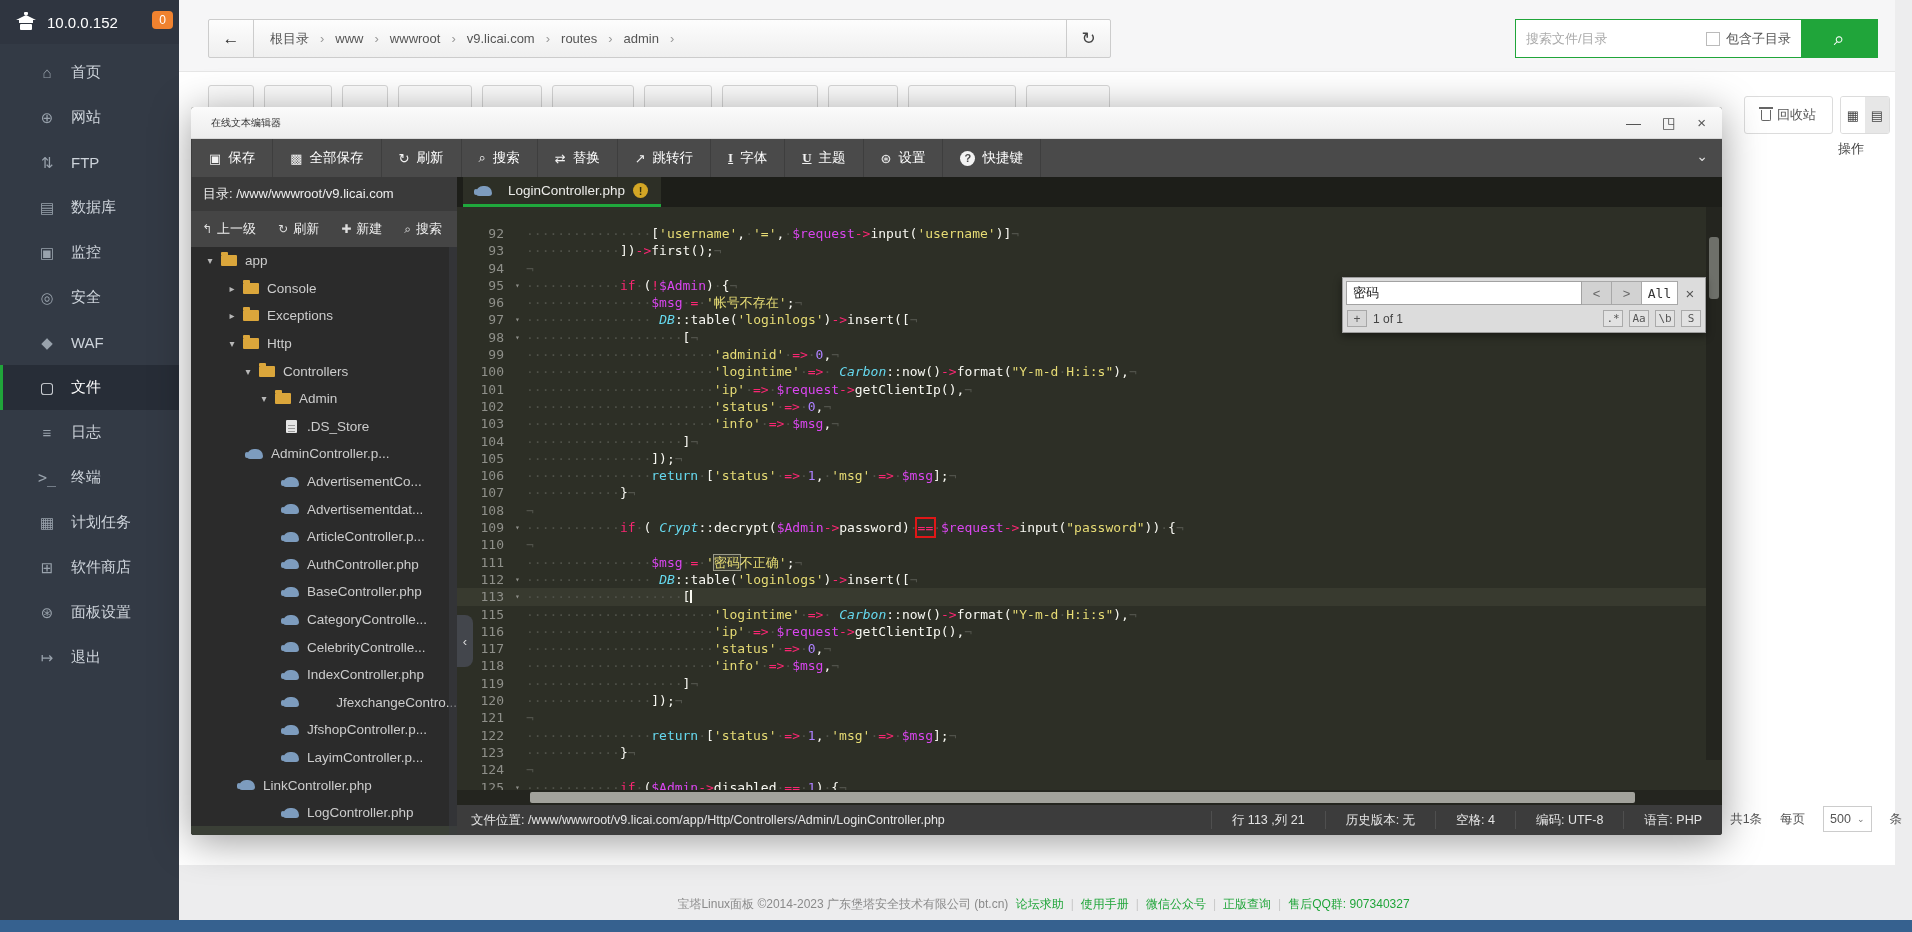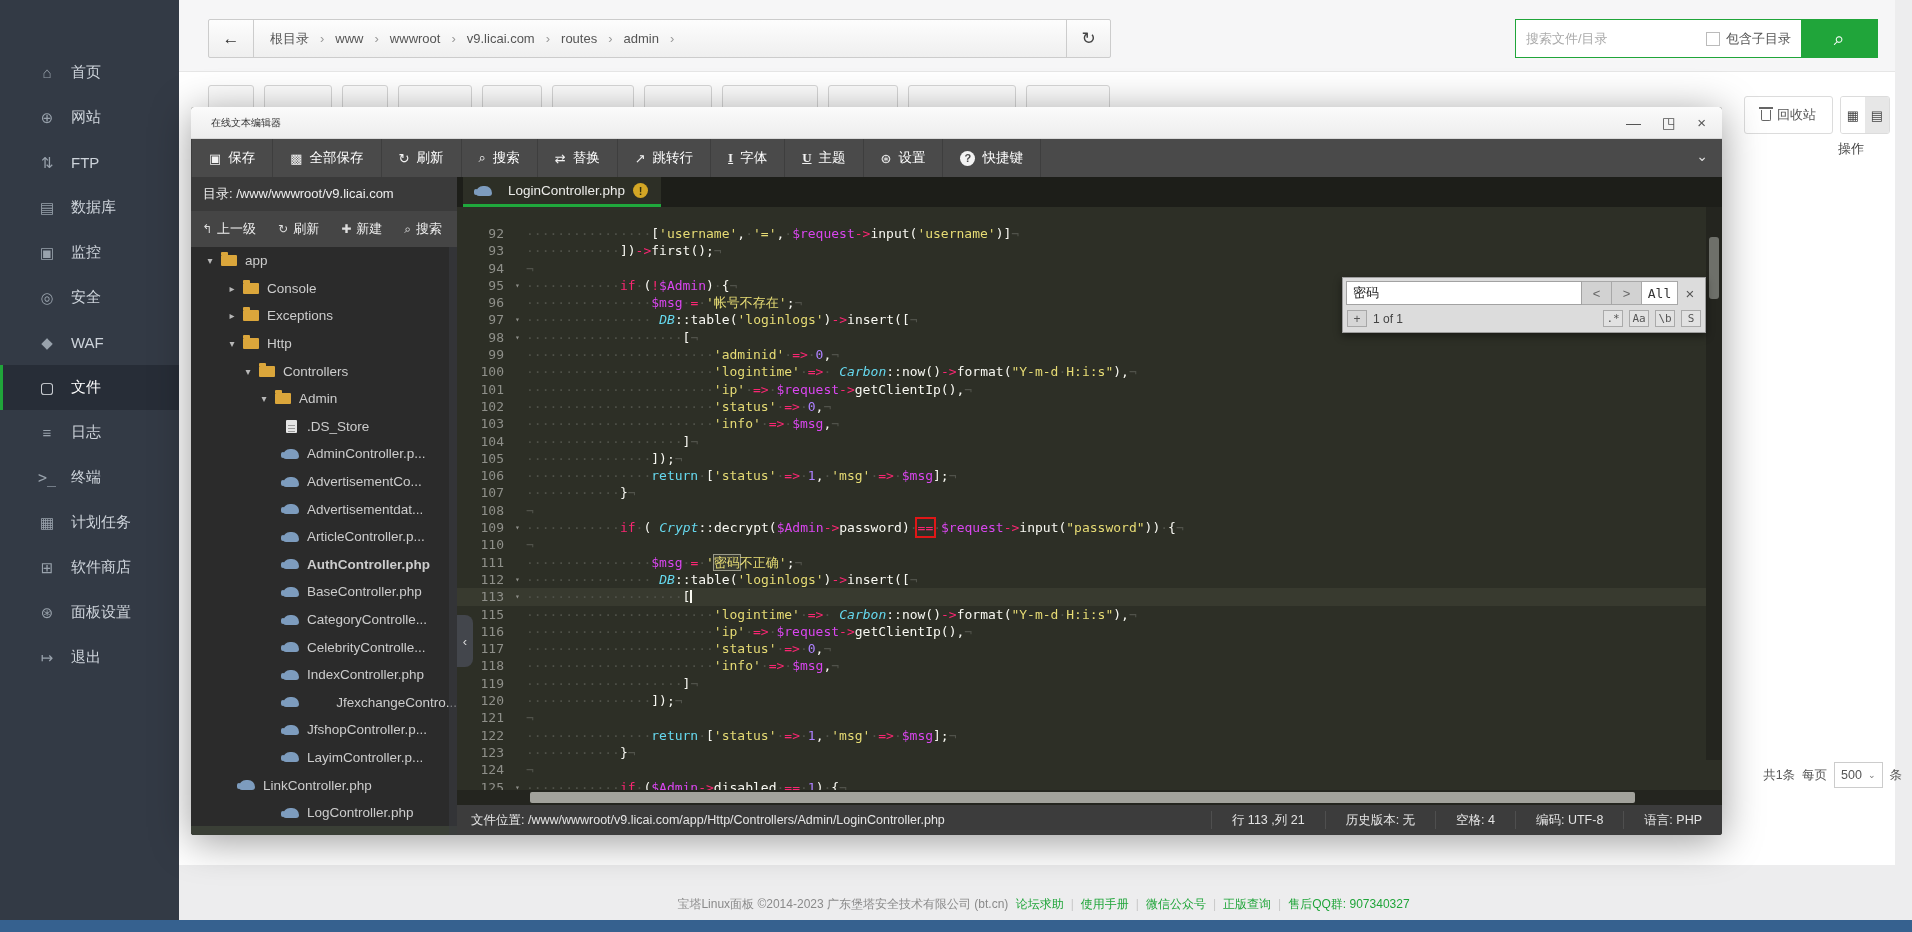--- a/index.html
+++ b/index.html
@@ -49,21 +49,21 @@
 
   .recycle { position:absolute; left:1565px; top:96px; width:89px; height:38px; border:1px solid #dcdcdc; border-radius:3px;
     background:#fff; display:flex; align-items:center; justify-content:center; font-size:13px; color:#555; cursor:pointer; gap:6px; }
   .trash { width:10px; height:11px; border:1px solid #666; border-top:0; border-radius:0 0 2px 2px; position:relative; }
   .trash:before { content:""; position:absolute; left:-3px; top:-3px; width:14px; height:2px; background:#666; }
   .vtoggle { position:absolute; left:1661px; top:96px; height:38px; display:flex; border:1px solid #dcdcdc; border-radius:3px; overflow:hidden; }
   .vt-btn { width:24px; display:flex; align-items:center; justify-content:center; font-size:13px; color:#444; background:#fff; cursor:pointer; }
   .vt-btn.active { background:#e7e7e7; }
   .opcol { position:absolute; right:48px; top:140px; font-size:13px; color:#444; }
 
-  .pager { position:absolute; right:10px; top:762px; display:flex; align-items:center; gap:7px; font-size:12.5px; color:#555; }
+  .pager { position:absolute; right:10px; top:806px; display:flex; align-items:center; gap:18px; font-size:12.5px; color:#555; }
   .pager .sel { border:1px solid #ccc; background:#fff; height:26px; padding:0 6px; display:flex; align-items:center; gap:6px; cursor:pointer; }
   .pager .sel .car { font-size:9px; color:#777; }
 
   .footer { position:absolute; left:0; top:896px; width:1733px; text-align:center; font-size:12px; color:#8a8a8a; z-index:1; }
   .footer a { color:#20a53a; text-decoration:none; margin:0 4px; cursor:pointer; }
   .footer .fsep { color:#c9c9c9; margin:0 3px; }
   .bluestrip { position:absolute; left:0; bottom:0; width:1912px; height:12px; background:#36618f; z-index:40; }
 
   
   .modal { position:absolute; left:191px; top:107px; width:1531px; height:728px; background:#2d2f26;
@@ -153,20 +153,29 @@
   .fp-plus { width:20px; height:17px; border:1px solid #a8a8a8; background:#d6d6d6; color:#555; font-size:12px;
     display:flex; align-items:center; justify-content:center; cursor:pointer; }
   .fp-count { font-size:12px; color:#444; flex:1; }
   .fp-mini { min-width:20px; height:17px; border:1px solid #aaa; background:#e2e2e2; color:#555; font-size:11px;
     font-family:"DejaVu Sans Mono",monospace; display:flex; align-items:center; justify-content:center; padding:0 2px; cursor:pointer; }
 </style>
 </head>
 <body>
 
 <aside class="sidebar">
+  <div class="sb-head">
+    <svg class="sb-logo" viewBox="0 0 24 22">
+      <path d="M2 9 L12 4 L22 9 L19 9 L19 12 L5 12 L5 9 Z" fill="#fff"></path>
+      <rect x="6" y="13" width="12" height="6" rx="1" fill="#fff"></rect>
+      <rect x="10" y="1" width="4" height="3" rx="1" fill="#fff"></rect>
+    </svg>
+    <span class="sb-ip">10.0.0.152</span>
+    <span class="sb-badge">0</span>
+  </div>
   <nav class="sb-nav" id="sb-nav">
       <div class="sb-item">
         <span class="ico">⌂</span>
         <span>首页</span>
       </div>
       <div class="sb-item">
         <span class="ico">⊕</span>
         <span>网站</span>
       </div>
       <div class="sb-item">
@@ -404,37 +413,37 @@
           </div>
           <div class="trow" style="padding-left: 66px;">
             <span class="chev">▾</span>
             <span class="folder-ico"></span>
             <span>Admin</span>
           </div>
           <div class="trow" style="padding-left: 92px;">
             <span class="doc-ico"></span>
             <span>.DS_Store</span>
           </div>
-          <div class="trow" style="padding-left: 92px;">
+          <div class="trow" style="padding-left: 56px;">
             <span class="php-ico"></span>
             <span>AdminController.p...</span>
           </div>
           <div class="trow" style="padding-left: 92px;">
             <span class="php-ico"></span>
             <span>AdvertisementCo...</span>
           </div>
           <div class="trow" style="padding-left: 92px;">
             <span class="php-ico"></span>
             <span>Advertisementdat...</span>
           </div>
           <div class="trow" style="padding-left: 92px;">
             <span class="php-ico"></span>
             <span>ArticleController.p...</span>
           </div>
-          <div class="trow" style="padding-left: 92px; font-weight: bold;">
+          <div class="trow" style="padding-left: 92px;">
             <span class="php-ico"></span>
             <span>AuthController.php</span>
           </div>
           <div class="trow" style="padding-left: 92px;">
             <span class="php-ico"></span>
             <span>BaseController.php</span>
           </div>
           <div class="trow" style="padding-left: 92px;">
             <span class="php-ico"></span>
             <span>CategoryControlle...</span>

